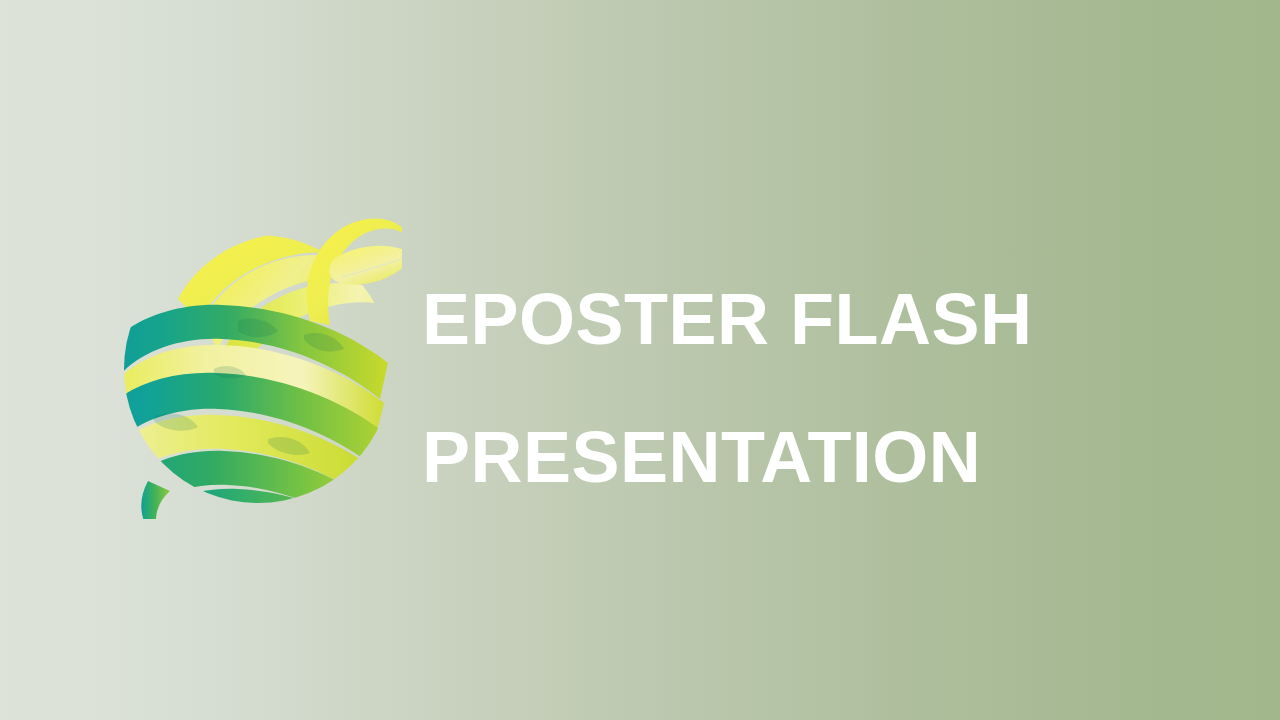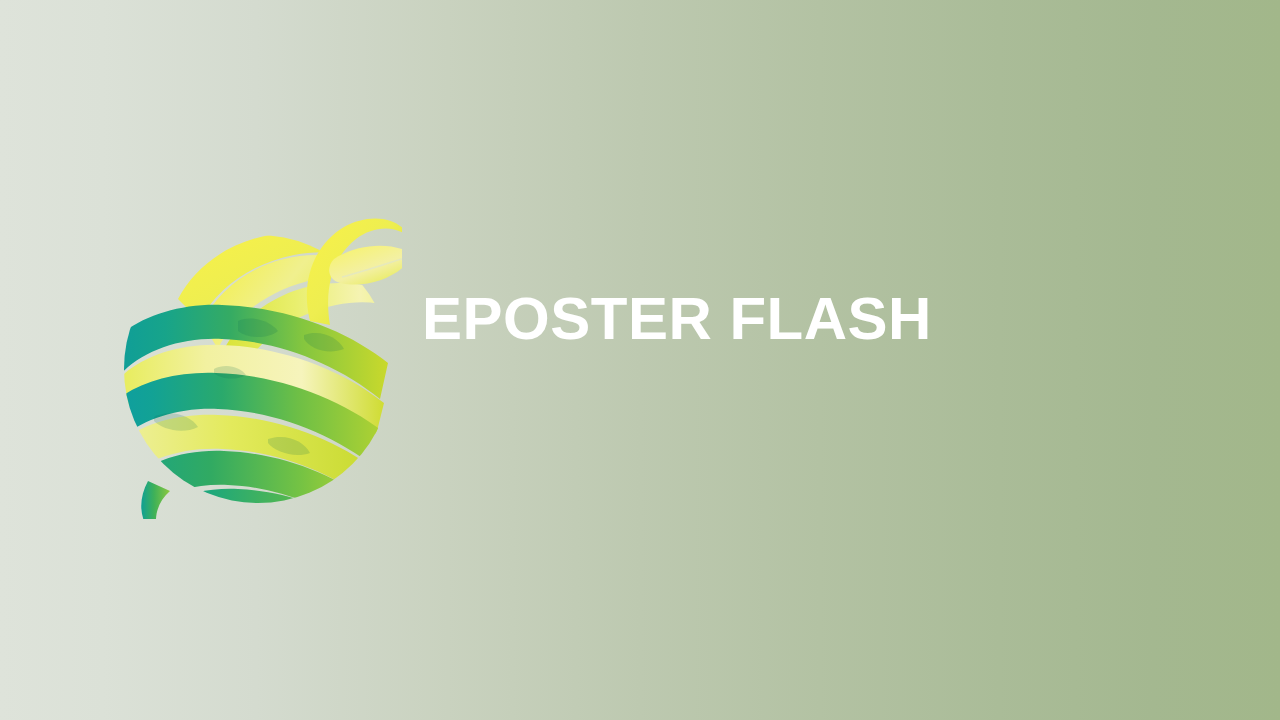--- a/index.html
+++ b/index.html
@@ -52,21 +52,21 @@
   #title-block {
     position: absolute;
     left: 422px;
     top: 250px;
     width: 800px;
   }
   .title-line {
     color: #ffffff;
     font-family: "Liberation Sans", sans-serif;
     font-weight: bold;
-    font-size: 60px;
+    font-size: 72px;
     line-height: 138px;
     letter-spacing: 0.5px;
     white-space: nowrap;
     margin: 0;
     text-transform: uppercase;
   }
 </style>
 </head>
 <body>
 
@@ -202,15 +202,16 @@
         <path d="M 216 56 C 240 40, 276 38, 296 52 C 282 74, 250 86, 222 80
                  C 210 77, 208 64, 216 56 Z" fill="url(#gLeaf)"></path>
 
         <path d="M 224 74 C 248 68, 276 58, 296 52" stroke="#dfe6c8" stroke-width="1.6" fill="none" opacity="0.7"></path>
       </g>
     </svg>
   </div>
 
   <div id="title-block">
     <div class="title-line">EPOSTER FLASH</div>
+    <div class="title-line">PRESENTATION</div>
   </div>
 
 </div>
 
 </body></html>

